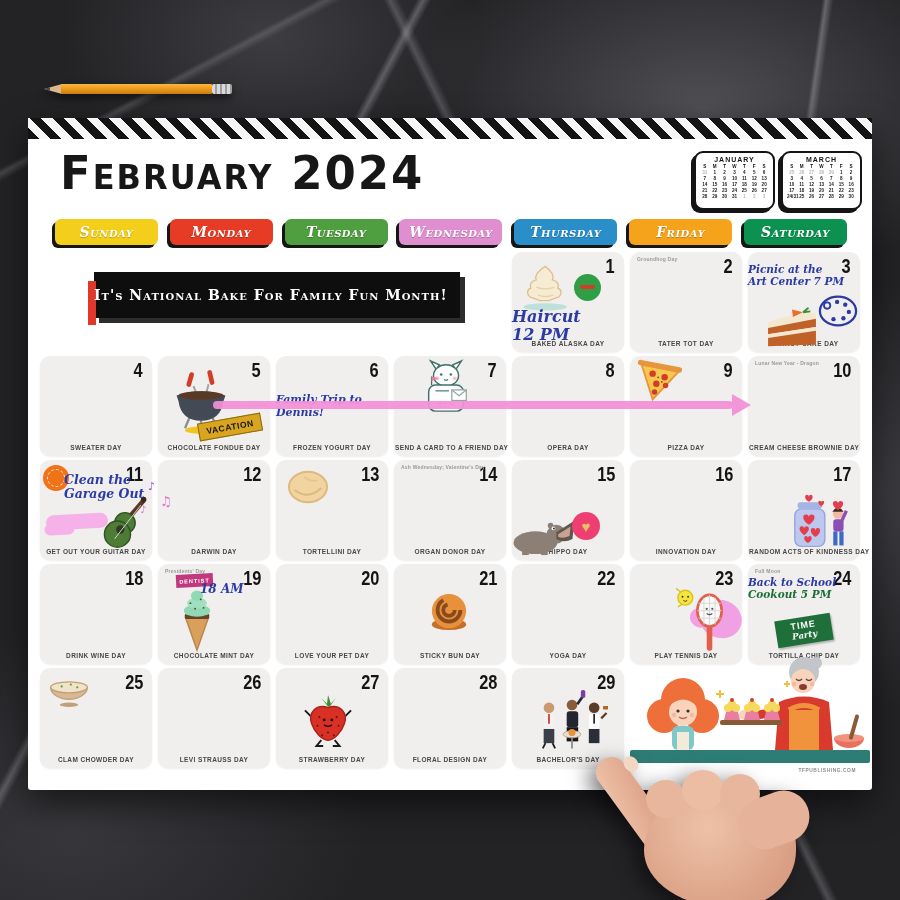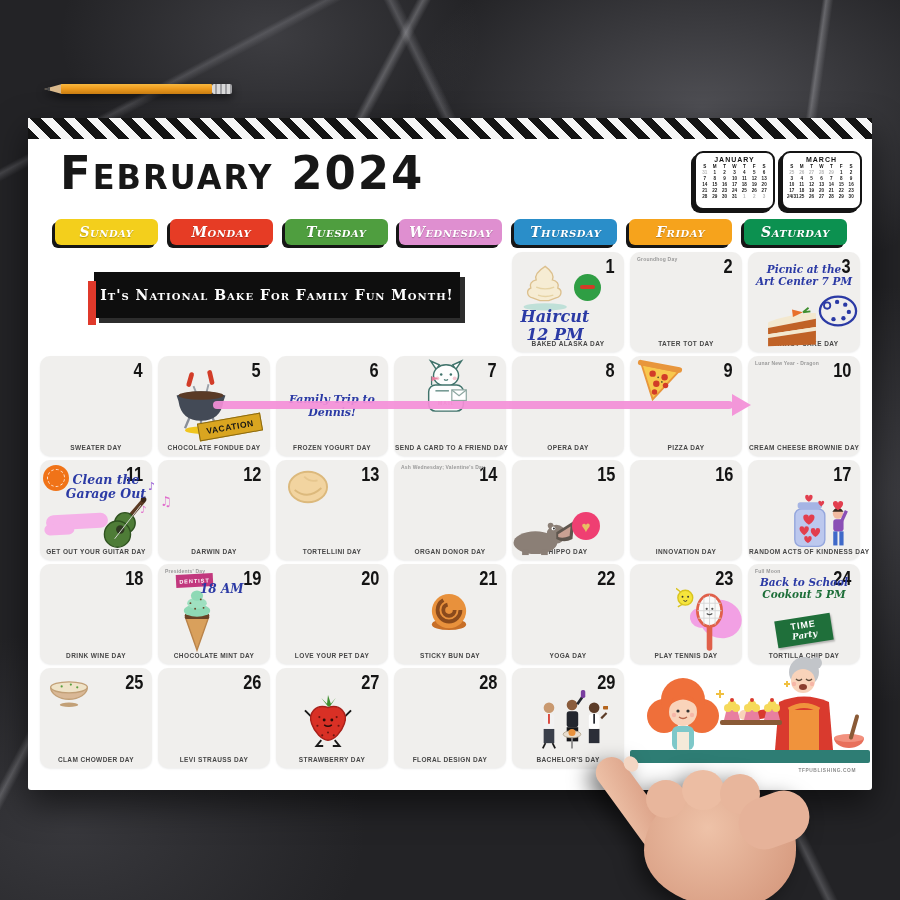--- a/index.html
+++ b/index.html
@@ -40,33 +40,33 @@
   .mc-row span{width:9.6px;text-align:center;font:700 4.6px "Liberation Sans",sans-serif;color:#222;white-space:nowrap}
   .mc-row span.mut{color:#b8b8b8}
   .mc-row.dow span{color:#111}
   
   .weekdays{position:absolute;left:27px;top:101px;width:792px;display:flex;justify-content:space-between;z-index:3}
   .pill{width:103px;height:26px;border-radius:6px;box-shadow:-3px 3px 0 #161616;display:flex;align-items:center;justify-content:center}
   .pill span{font:italic 700 14px "DejaVu Serif",serif;font-variant:small-caps;color:#fff;letter-spacing:.5px;
     text-shadow:0 1px 1px rgba(0,0,0,.25)}
   
   .banner{position:absolute;left:66px;top:154px;width:366px;height:46px;background:#0e0e0e;z-index:5;
-    display:flex;align-items:center;justify-content:center;box-shadow:5px 5px 0 #2d2d2d}
+    display:flex;align-items:center;justify-content:flex-start;box-shadow:5px 5px 0 #2d2d2d}
   .banner::before{content:"";position:absolute;left:-6px;top:9px;width:8px;height:44px;background:#e0392b;z-index:-1}
   .banner span{font:700 14px "DejaVu Serif",serif;font-variant:small-caps;color:#fff;letter-spacing:1px}
   
   .grid{position:absolute;left:12px;top:134px;display:grid;grid-template-columns:repeat(7,112px);
     grid-template-rows:repeat(5,100px);gap:4px 6px;z-index:1}
   .cell{position:relative;background:#f0efed;border-radius:10px;box-shadow:0 1px 2px rgba(0,0,0,.08)}
   .num{position:absolute;top:2px;right:9px;font:800 21px "Liberation Sans",sans-serif;color:#141414;
     transform:scaleX(.78);transform-origin:right top}
   .label{position:absolute;bottom:5px;left:1px;right:1px;text-align:center;font:700 6.5px "Liberation Sans",sans-serif;
     letter-spacing:.4px;color:#474747;white-space:nowrap}
   .holiday{position:absolute;top:4px;left:7px;font:600 5px "Liberation Sans",sans-serif;color:#999;letter-spacing:.2px}
-  .note{position:absolute;left:0;right:0;top:34px;text-align:center;font:italic 700 11px "DejaVu Serif",serif;
+  .note{position:absolute;left:0;right:0;top:34px;font:italic 700 11px "DejaVu Serif",serif;
     color:#2b3aa5;line-height:1.15;z-index:4}
   .note span{display:block}
   .icon{position:absolute;z-index:2}
   .icon svg{display:block}
   
   .cell-1 .note{top:56px;right:26px;font-size:16px}
   .cell-1 .icon-baked-alaska{left:8px;top:12px}
   .cell-3 .note{top:11px;font-size:10.5px}
   .cell-3 .icon-carrot-cake{left:16px;top:52px}
   .cell-3 .icon-palette-doodle{right:1px;top:40px}

